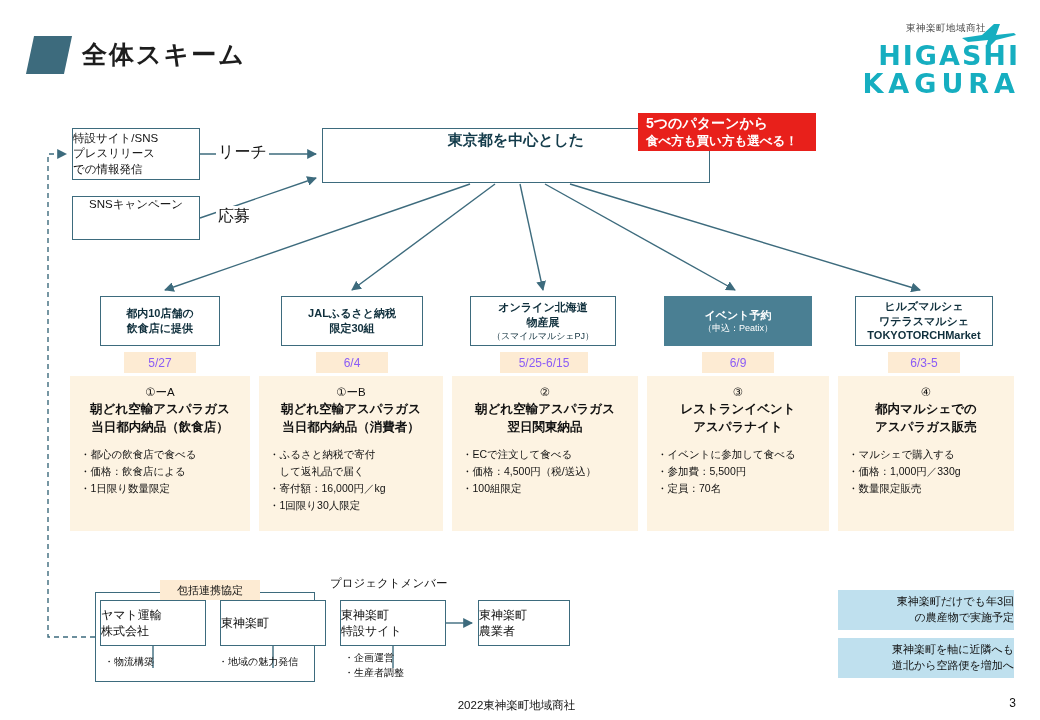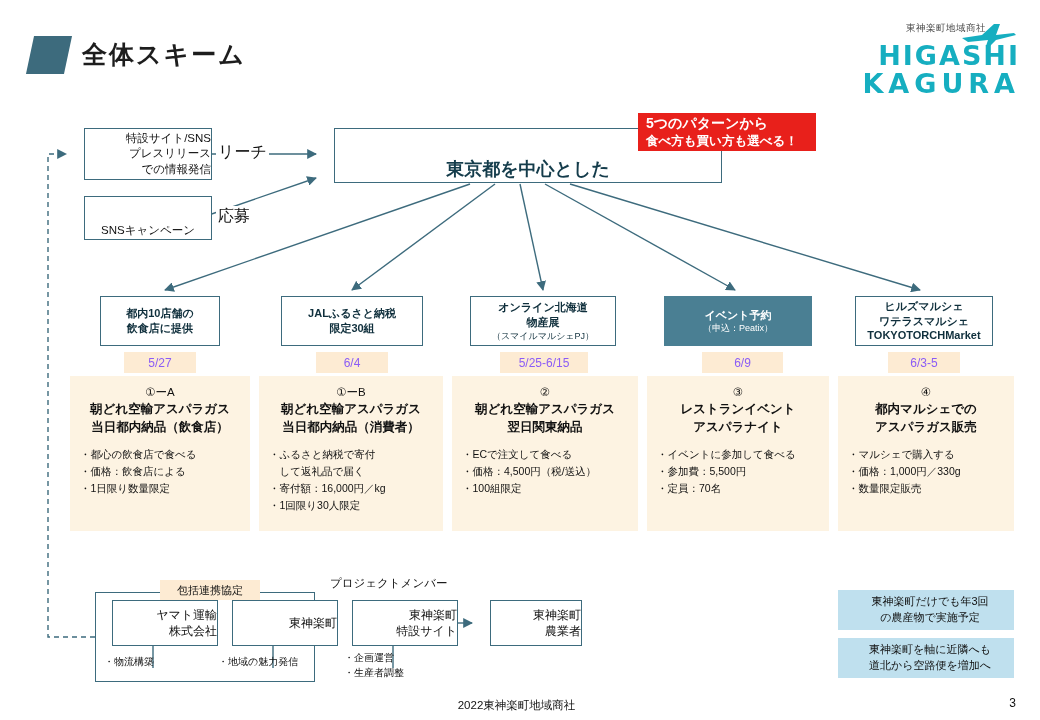--- a/index.html
+++ b/index.html
@@ -41,41 +41,41 @@
     color: #16aec0; font-weight: bold; font-size: 27px;
     letter-spacing: 2px; line-height: 1.05;
     font-family: "DejaVu Sans", sans-serif;
   }
   #logo-main .l2 { letter-spacing: 5px; }
 
   
   .box {
     border: 1.4px solid #3d6b7d;
     background: #ffffff;
-    display: flex; align-items: flex-end; justify-content: center;
+    display: flex; align-items: flex-start; justify-content: center;
     text-align: center;
-    font-size: 11.5px; line-height: 1.35; margin-left: 12px;
+    font-size: 11.5px; line-height: 1.35;
   }
 
   .teal-box {
     border: 1.4px solid #3d6b7d;
     background: #ffffff;
     color: #0f2f3c;
     display: flex; align-items: center; justify-content: center;
     text-align: center;
     font-size: 11px; line-height: 1.35; font-weight: bold;
   }
   .teal-fill {
     background: #4a7f93; color: #ffffff; border: none;
   }
 
   
   #consumer-box {
     left: 322px; top: 128px; width: 388px; height: 55px;
-    font-size: 18px; font-weight: bold; color: #143c4b;
+    font-size: 15px; font-weight: bold; color: #143c4b;
     line-height: 1.45;
   }
 
   
   #red-callout {
     left: 638px; top: 113px; width: 178px; height: 38px;
     background: #e8201b; color: #ffffff;
     font-size: 12.5px; font-weight: bold;
     display: flex; flex-direction: column; justify-content: center;
     padding-left: 8px; line-height: 1.35;
@@ -106,21 +106,21 @@
   
   .date-pill {
     top: 352px; height: 21px;
     background: #fdebd3; border: none;
     font-size: 12px; font-weight: normal; color: #8b5cf6;
     display: flex; align-items: center; justify-content: center;
   }
   #dt0 { left: 124px; width: 72px; }
   #dt1 { left: 316px; width: 72px; }
   #dt2 { left: 500px; width: 88px; }
-  #dt3 { left: 702px; width: 81px; }
+  #dt3 { left: 702px; width: 72px; }
   #dt4 { left: 888px; width: 72px; }
 
   
   .card {
     top: 376px; height: 155px;
     background: #fdf3e2;
     border: none;
     padding: 8px 10px;
     font-size: 11px; line-height: 1.5;
   }
@@ -161,21 +161,21 @@
     position: absolute; font-size: 10px; line-height: 1.5; color: #111;
   }
   #pn0 { left: 104px; top: 654px; }
   #pn1 { left: 218px; top: 654px; }
   #pn2 { left: 344px; top: 650px; }
 
   .note-box {
     background: #bfe0ee; border: none; color: #111;
     font-size: 11px; line-height: 1.45;
     display: flex; flex-direction: column; justify-content: center;
-    padding-left: 8px; text-align: center;
+    padding-left: 8px; text-align: right;
   }
   #note1 { left: 838px; top: 590px; width: 176px; height: 40px; }
   #note2 { left: 838px; top: 638px; width: 176px; height: 40px; }
 
   #footer-text {
     left: 0; right: 7px; top: 698px; text-align: center;
     font-size: 11.5px; color: #111;
   }
   #page-number {
     right: 24px; top: 696px; font-size: 12px; color: #111;

